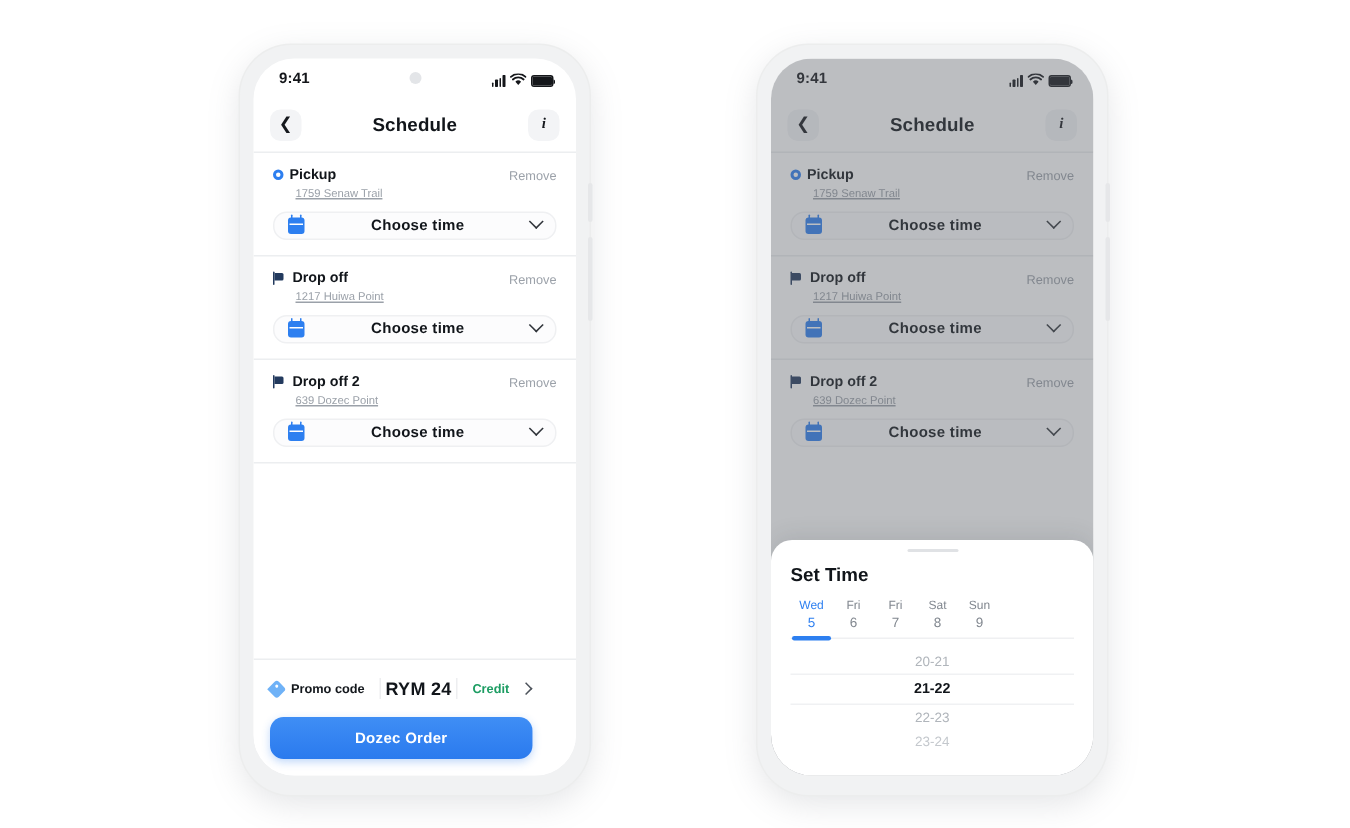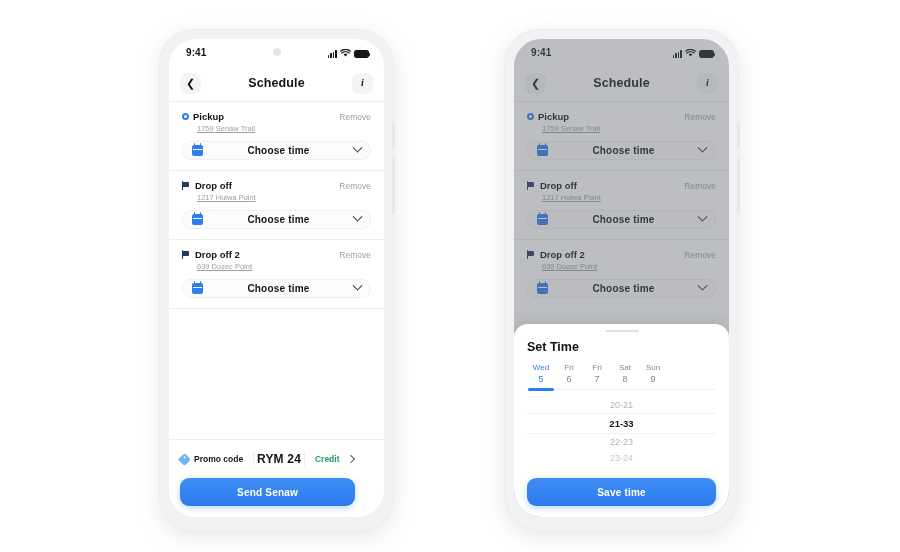--- a/index.html
+++ b/index.html
@@ -453,21 +453,21 @@
           <span class="promo-cell">
             <span class="tag-icon"></span>
             <span class="promo-label">Promo code</span>
           </span>
           <span class="vline"></span>
           <span class="promo-code">RYM 24</span>
           <span class="vline"></span>
           <span class="credit">Credit</span>
           <span class="arrow-r"></span>
         </div>
-        <div class="primary-btn">Send Senaw</div>
+        <div class="primary-btn">Dozec Order</div>
       </div>
 
     </div>
   </div>
 
   <div class="phone right">
     <div class="side-btn upper"></div>
     <div class="side-btn"></div>
     <div class="screen">
 
@@ -571,24 +571,23 @@
             <div class="dnum">8</div>
           </div>
           <div class="day">
             <div class="dname">Sun</div>
             <div class="dnum">9</div>
           </div>
         </div>
 
         <div class="slots">
           <div class="slot near">20-21</div>
-          <div class="slot selected">21-33</div>
+          <div class="slot selected">21-22</div>
           <div class="slot near">22-23</div>
           <div class="slot">23-24</div>
         </div>
 
-        <div class="primary-btn">Save time</div>
       </div>
 
     </div>
   </div>
 
 </div>
 
 </body></html>

